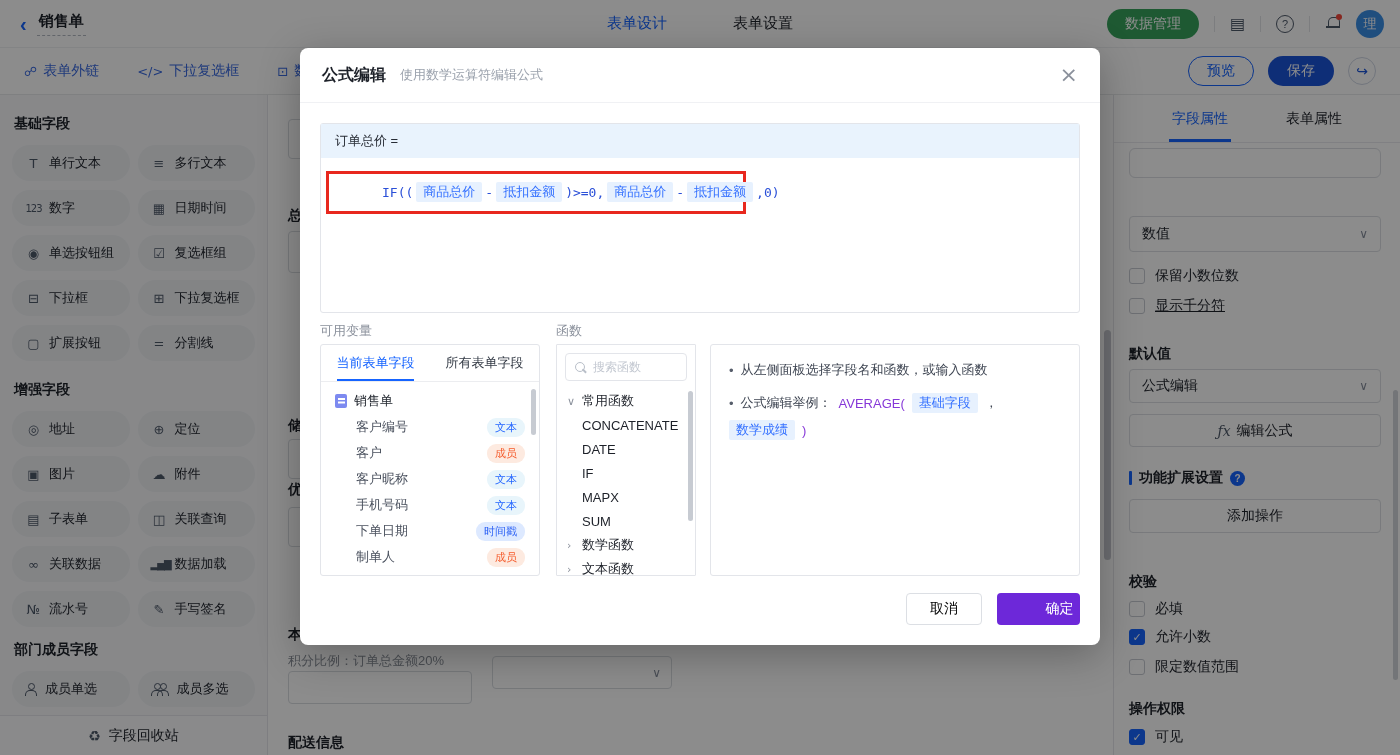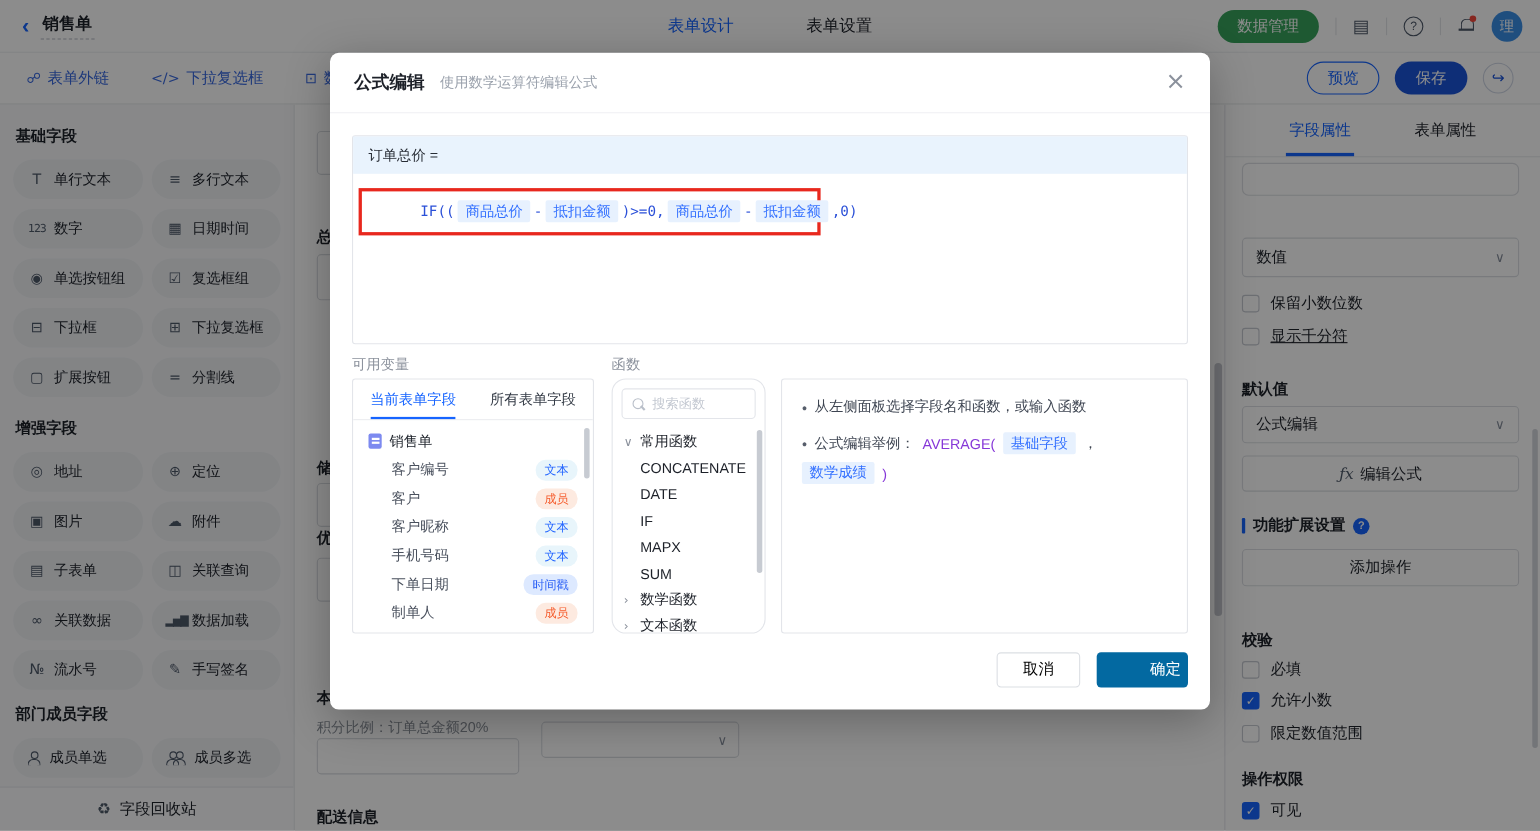--- a/index.html
+++ b/index.html
@@ -127,21 +127,21 @@
   .vroot { gap:7px; color:#21262e; }
   .dicon { width:12px; height:14px; border-radius:2px; background:#7d8af0; position:relative; flex:none; }
   .dicon::after { content:""; position:absolute; left:2.5px; top:4px; width:7px; height:1.5px; background:#fff; box-shadow:0 3.5px 0 #fff; }
   .vname { flex:1; padding-left:21px; }
   .vbadge { font-size:11px; padding:2px 8px; border-radius:9px; margin-right:4px; flex:none; }
   .b-text { color:#2466ff; background:#e8f5fb; }
   .b-member { color:#f55b2b; background:#fdeae0; }
   .b-time { color:#2d62f5; background:#dde9ff; }
   .vscroll { position:absolute; right:3px; top:7px; width:5px; height:46px; border-radius:3px; background:#c7cbd2; cursor:pointer; }
   .fnpanel { position:absolute; left:256px; top:296px; width:140px; height:232px; border:1px solid #e3e5ea;
-             border-radius:13px; overflow:hidden; }
+             border-radius:1px; overflow:hidden; }
   .fnsearch { margin:8px; height:28px; border:1px solid #e3e5ea; border-radius:4px; display:flex;
               align-items:center; gap:6px; padding:0 8px; cursor:text; }
   .mag { position:relative; width:13px; height:13px; flex:none; }
   .mag::before { content:""; position:absolute; top:1px; left:1px; width:8px; height:8px;
                  border:1.5px solid #b9bfc9; border-radius:50%; }
   .mag::after { content:""; position:absolute; width:5px; height:1.5px; background:#b9bfc9;
                 transform:rotate(45deg); right:0; bottom:2px; }
   .fnph { color:#c3c8d1; font-size:12px; }
   .fnlist { position:relative; }
   .fnrow { height:24px; display:flex; align-items:center; padding:0 10px; font-size:13px; gap:5px; cursor:pointer; }
@@ -149,21 +149,21 @@
   .fnname { padding-left:15px; }
   .fnscroll { position:absolute; right:2px; top:2px; width:5px; height:130px; border-radius:3px; background:#c7cbd2; cursor:pointer; }
   .tpanel { position:absolute; left:410px; top:296px; width:370px; height:232px; border:1px solid #e3e5ea;
             border-radius:3px; padding:16px 18px; font-size:13px; color:#3e4552; }
   .tline { display:flex; align-items:center; gap:7px; margin-bottom:14px; flex-wrap:wrap; }
   .tdot { color:#575e6b; }
   .tpurple { color:#8637d8; }
   .mfoot { position:absolute; right:20px; bottom:20px; display:flex; gap:15px; }
   .btn-cancel { width:76px; height:32px; border:1px solid #dcdfe4; border-radius:4px; background:#fff;
                 font-size:14px; display:flex; align-items:center; justify-content:center; cursor:pointer; }
-  .btn-ok { width:83px; height:32px; border:none; border-radius:4px; background:#0369a1; color:#fff;
+  .btn-ok { width:83px; height:32px; border:none; border-radius:4px; background:#6d28d9; color:#fff;
             font-size:14px; display:flex; align-items:center; justify-content:center; cursor:pointer;padding-left:42px; }
 </style>
 </head>
 <body>
 
 <div class="app">
 
   <div class="topbar">
     <span class="back">‹</span>
     <span class="apptitle">销售单</span>

